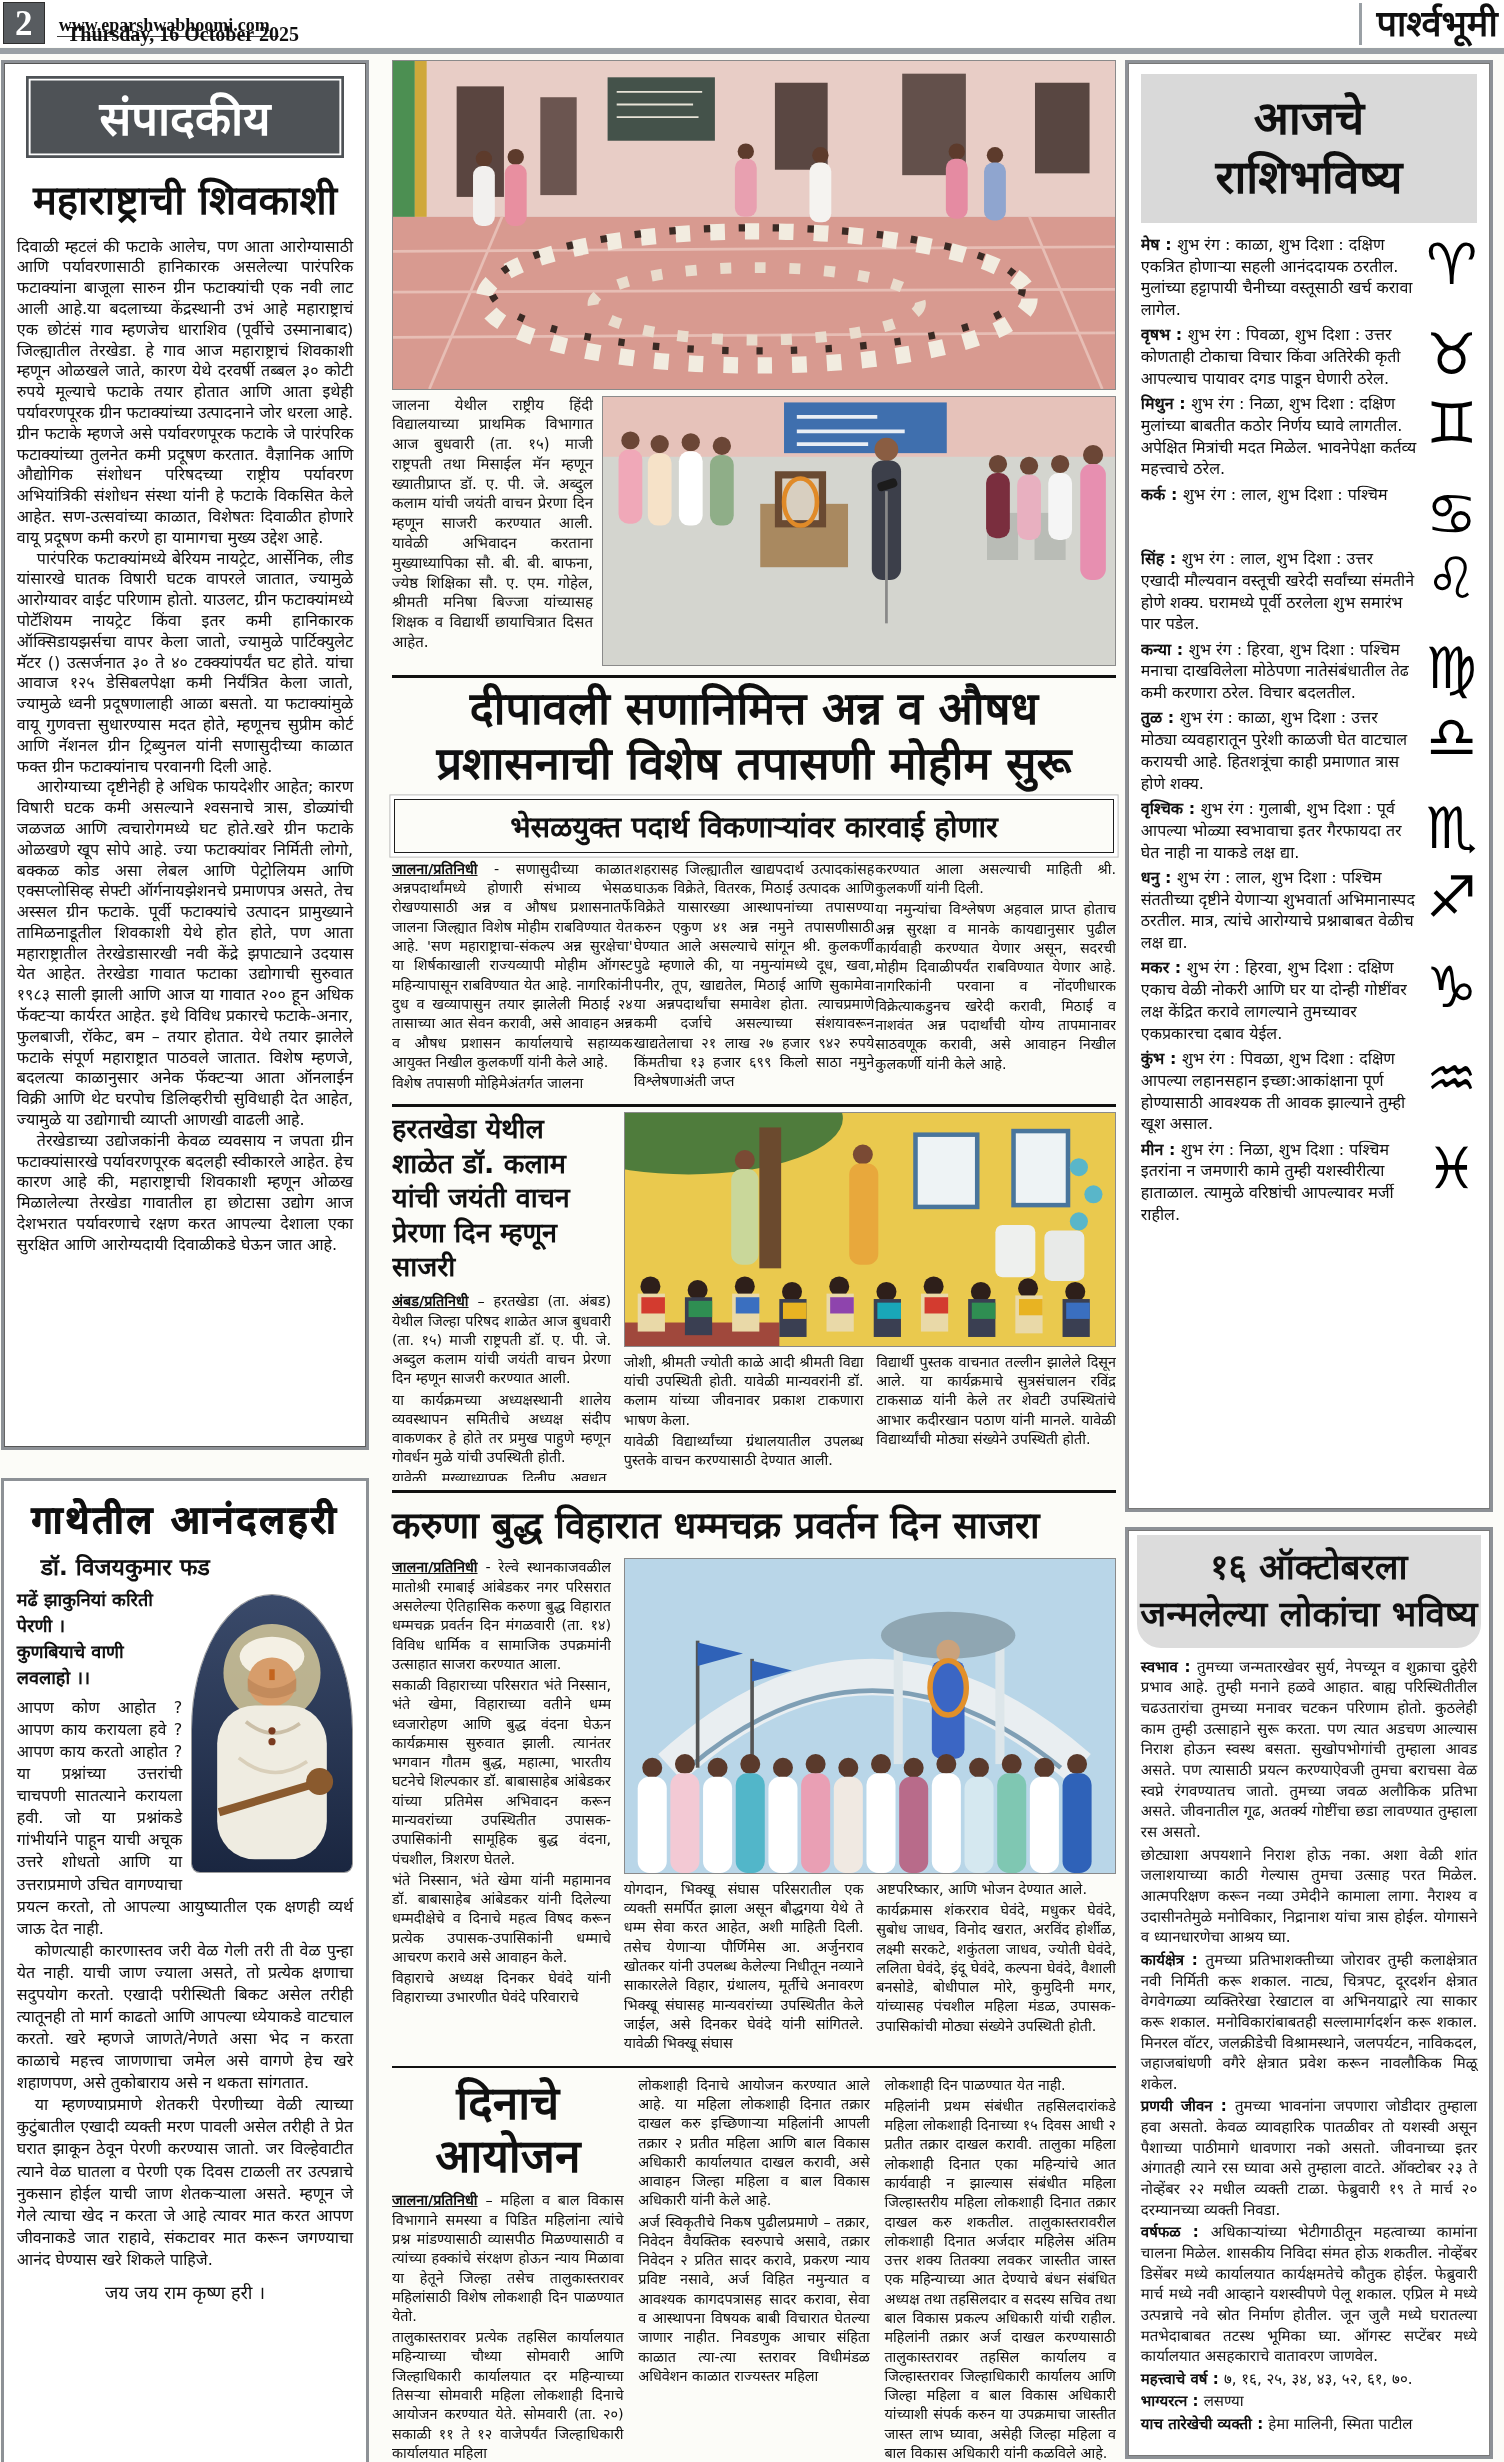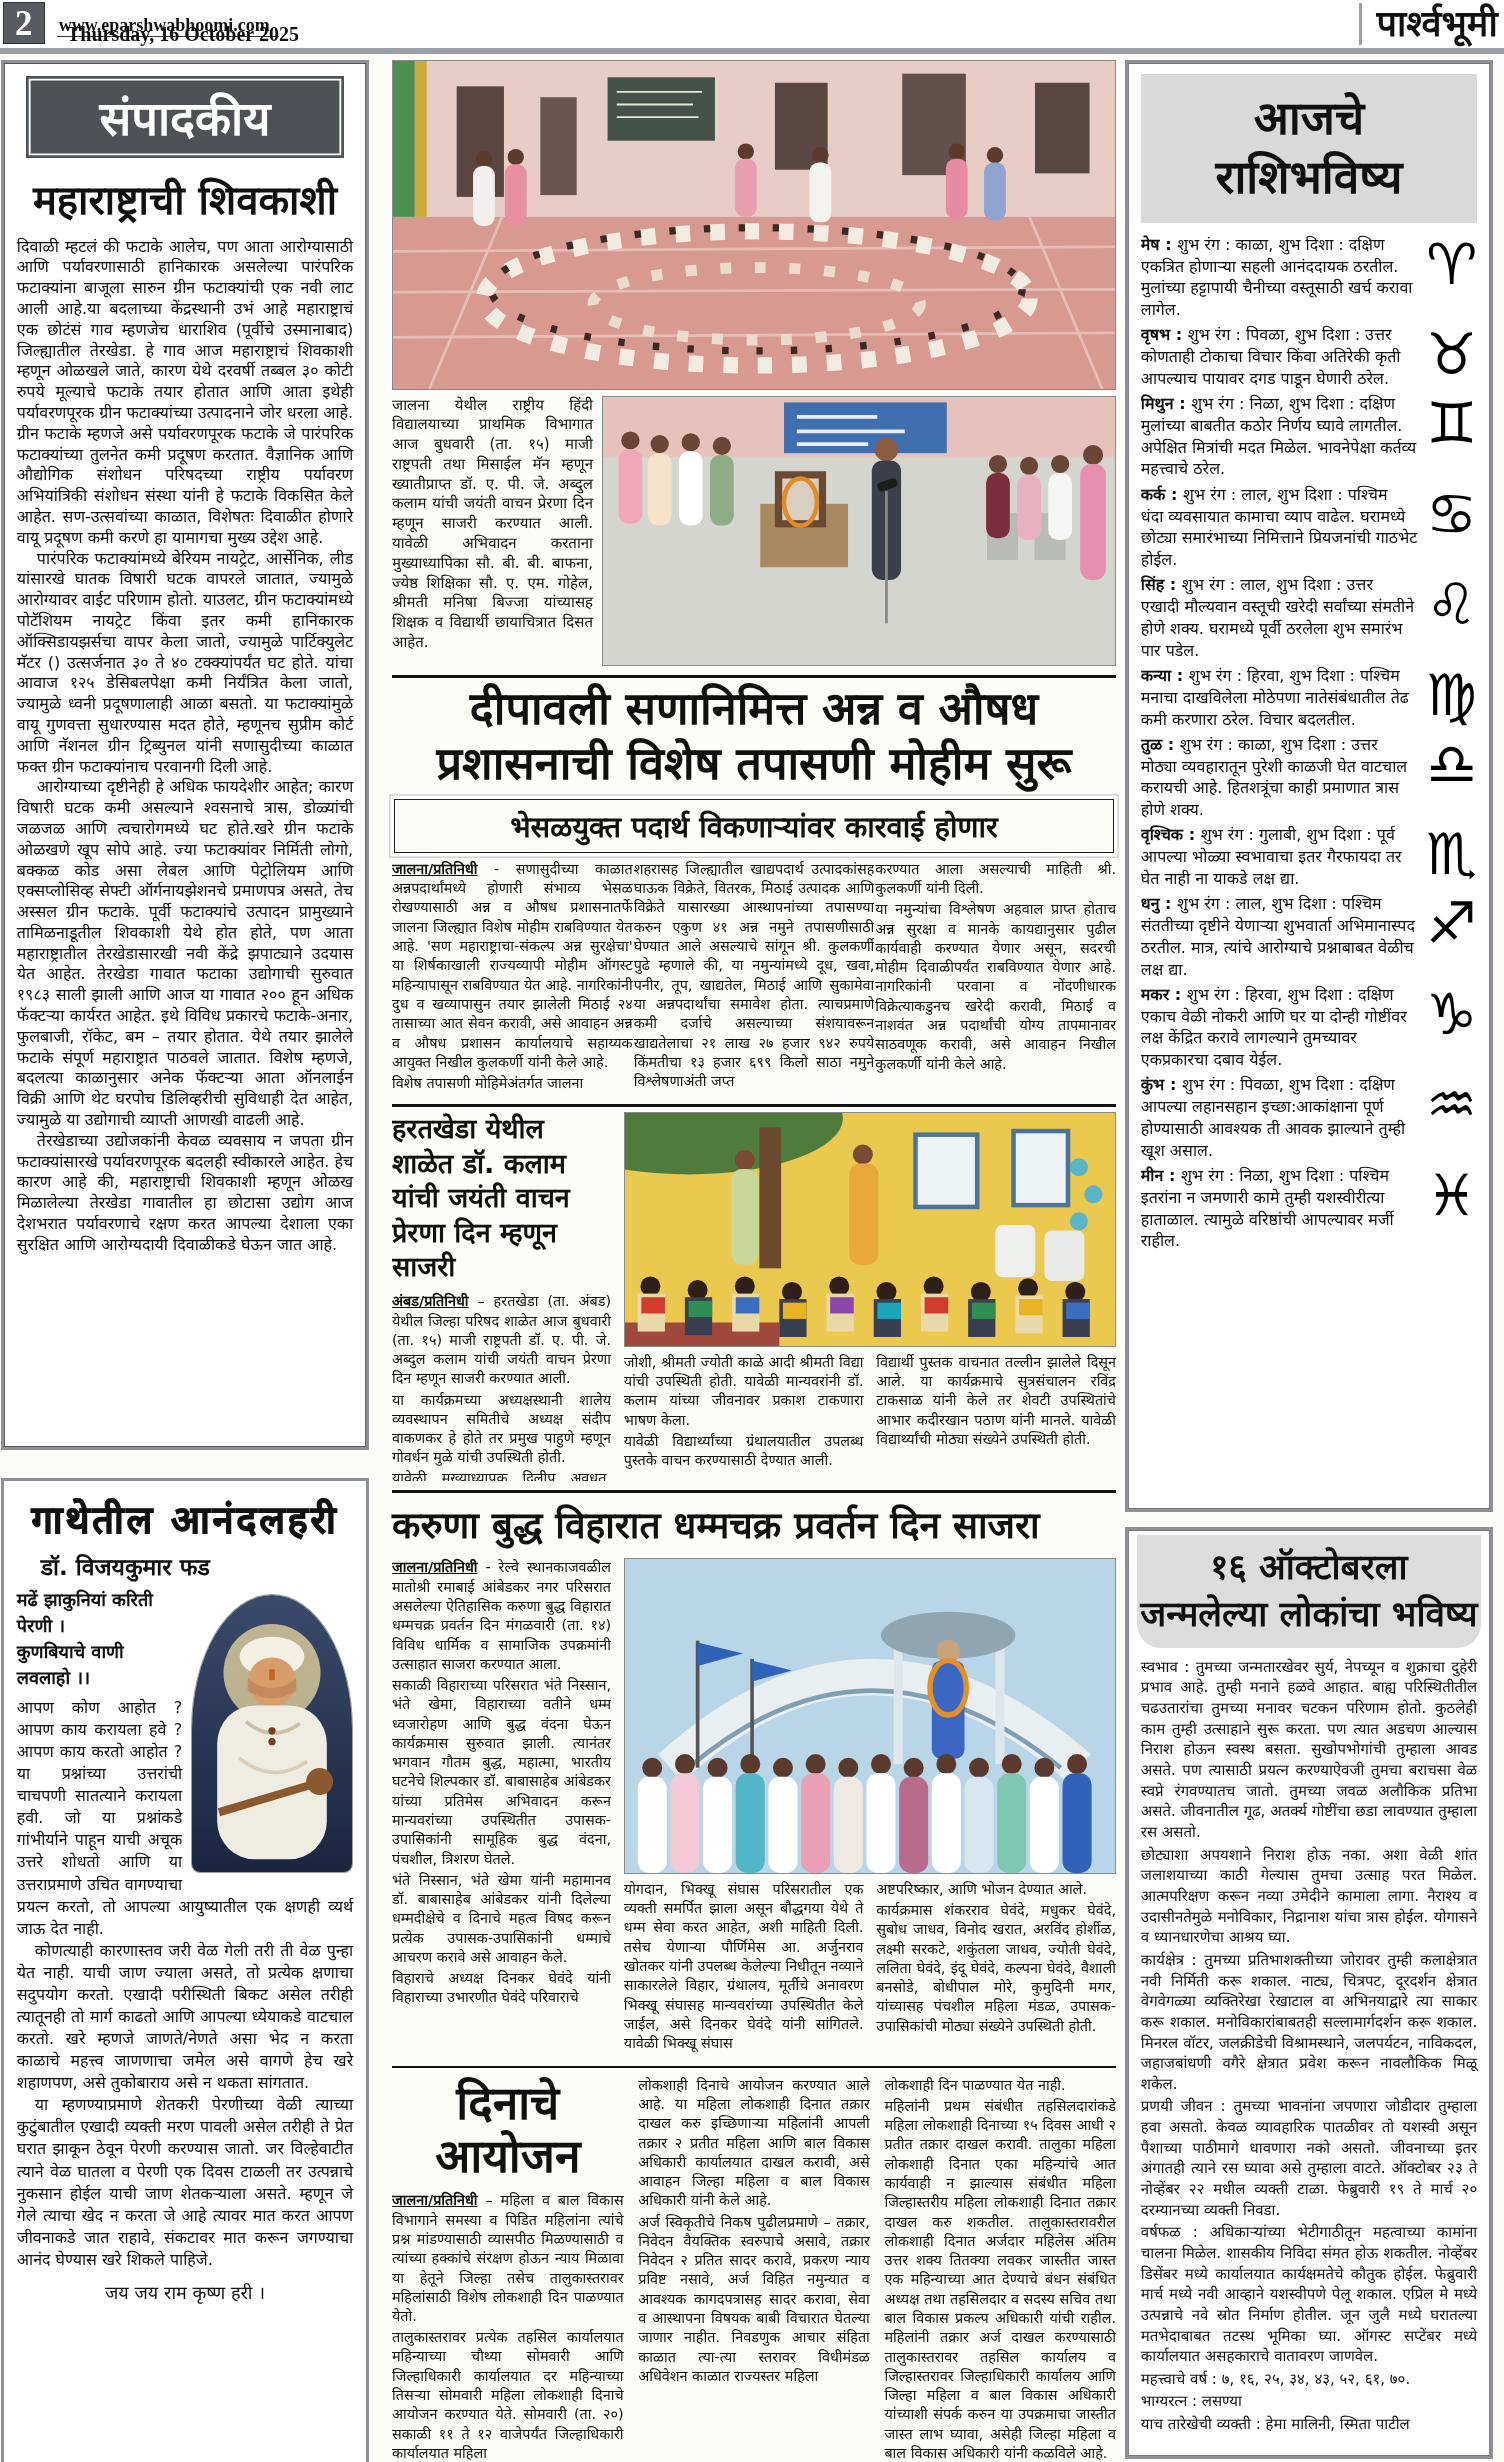--- a/index.html
+++ b/index.html
@@ -91,21 +91,21 @@
   .horo-entry{overflow:hidden;margin-bottom:3.6px}
   .horo-entry .glyph{float:right;font-size:57px;line-height:1;margin:1.8px 0 1.8px 7.3px;color:#000}
   .horo-entry p{font-size:16px;line-height:1.36;text-align:left}
   .sign-name{font-weight:bold}
 
   .bday-box{border:3.6px solid #8d9196;box-shadow:0 0 0 0.9px #777 inset;margin-top:14.6px;height:932px;
             padding:0 12.8px 7.3px;overflow:hidden;background:#fff}
   .bday-title{background:#dcdcdc;text-align:center;font-size:35px;font-weight:bold;line-height:1.35;
               padding:9px 0;margin:5.5px -3.6px 9px;border-radius:0 0 24px 24px}
   .bday-box p{font-size:15px;line-height:1.38;text-align:justify;margin-bottom:1.8px}
-  .bday-label{font-weight:normal}
+  .bday-label{font-weight:bold}
 </style>
 </head>
 <body>
 
 <div id="header">
   <div class="pageno latin">2</div>
   <div class="site latin">www.eparshwabhoomi.com</div>
   <div class="date latin">Thursday, 16 October 2025</div>
   <div class="masthead">पार्श्वभूमी</div>
 </div>
@@ -484,21 +484,21 @@
 
         <div class="horo-entry">
           <span class="glyph">♊</span>
           <p><span class="sign-name">मिथुन : </span><span>शुभ रंग : निळा, शुभ दिशा : दक्षिण</span><br>
           <span>मुलांच्या बाबतीत कठोर निर्णय घ्यावे लागतील. अपेक्षित मित्रांची मदत मिळेल. भावनेपेक्षा कर्तव्य महत्त्वाचे ठरेल.</span></p>
         </div>
 
         <div class="horo-entry">
           <span class="glyph">♋</span>
           <p><span class="sign-name">कर्क : </span><span>शुभ रंग : लाल, शुभ दिशा : पश्चिम</span><br>
-          <span>धंदा व्यवसायात कामाचा व्याप वाढेल. घरामध्ये छोट्या समारंभाच्या निमित्ताने प्रियजनांची गाठभेट होईल.</span></p>
+          </p>
         </div>
 
         <div class="horo-entry">
           <span class="glyph">♌</span>
           <p><span class="sign-name">सिंह : </span><span>शुभ रंग : लाल, शुभ दिशा : उत्तर</span><br>
           <span>एखादी मौल्यवान वस्तूची खरेदी सर्वांच्या संमतीने होणे शक्य. घरामध्ये पूर्वी ठरलेला शुभ समारंभ पार पडेल.</span></p>
         </div>
 
         <div class="horo-entry">
           <span class="glyph">♍</span>

